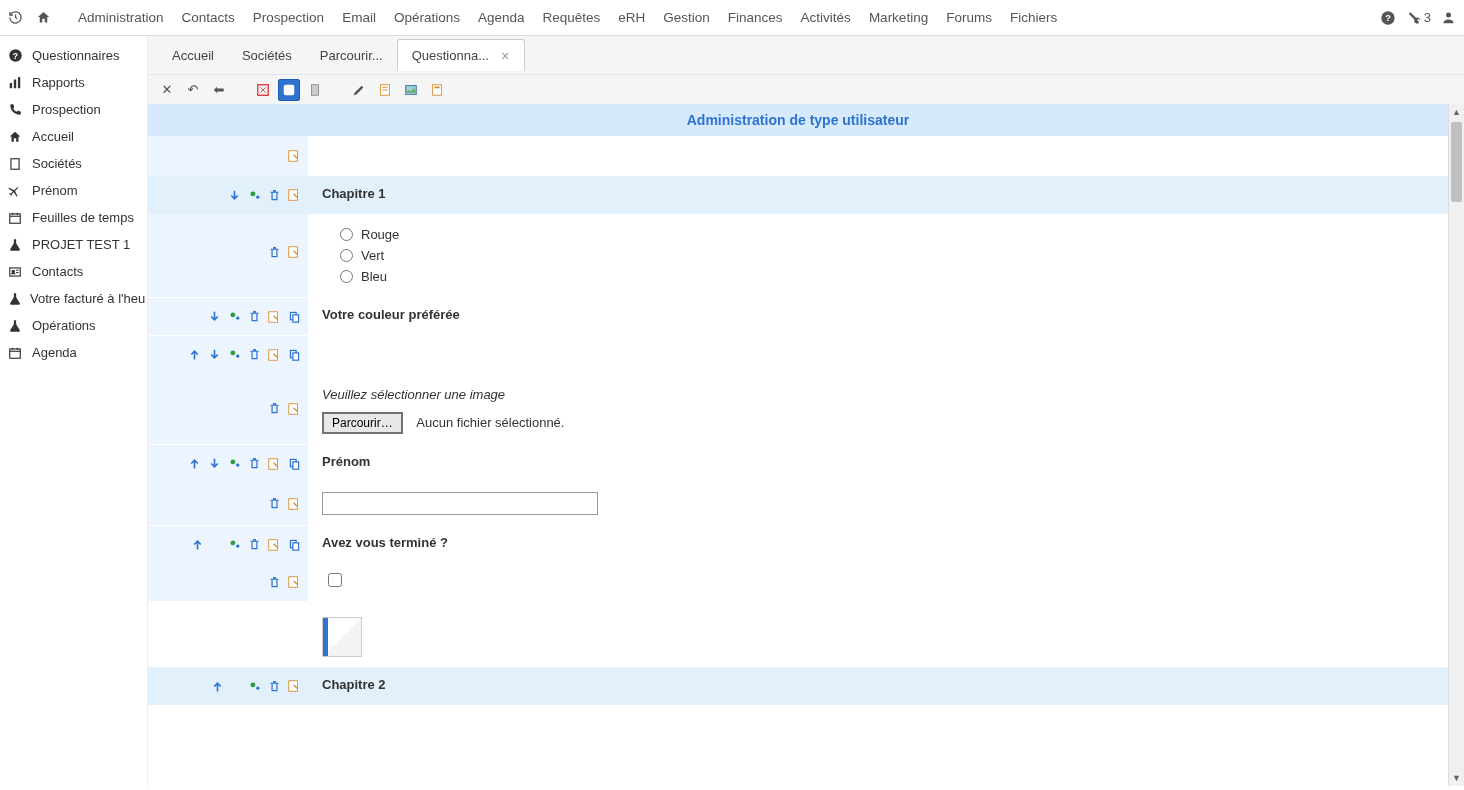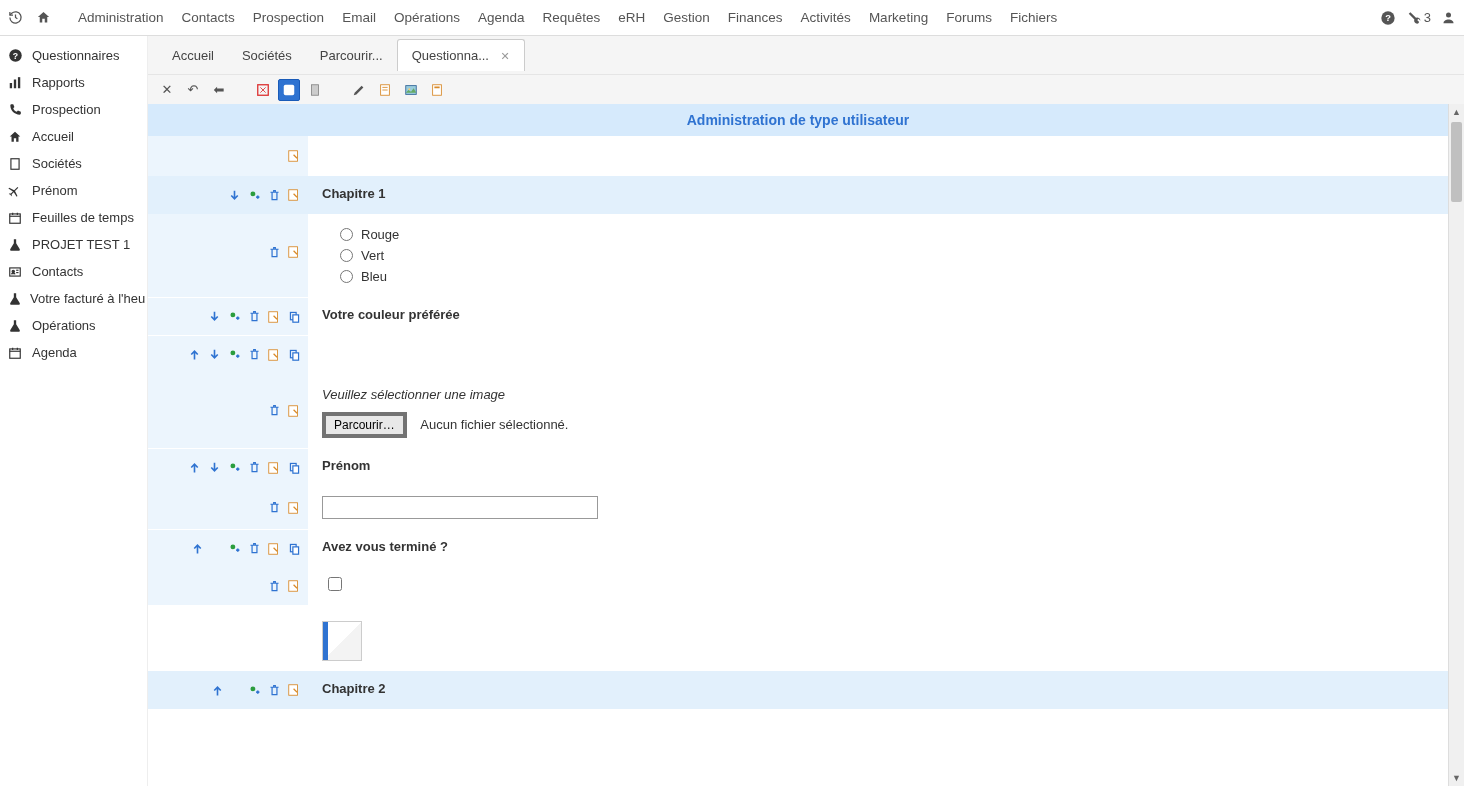--- a/index.html
+++ b/index.html
@@ -57,21 +57,21 @@
 
 .ic-mini { width:16px; height:16px; display:inline-flex; align-items:center; justify-content:center; font-size:12px; cursor:pointer; }
 .ic-blue { color:#2f73d1; }
 .ic-orange { color:#d88a2a; }
 .ic-green { color:#2a9d3e; }
 
 .radio-row { display:flex; align-items:center; gap:8px; padding: 3px 0 3px 18px; }
 .radio-row input { margin:0; }
 
 .italic-hint { font-style: italic; padding: 4px 0 10px 0; }
-.filebtn { background: #e8e8e8; border:4px solid #737373; padding: 2px 8px; font-size:12px; cursor:pointer; }
+.filebtn { background: #e8e8e8; border:2px solid #737373; padding: 2px 8px; font-size:12px; cursor:pointer; }
 .filestatus { margin-left: 10px; color:#333; }
 
 input.textin { width: 276px; border:1px solid #999; padding: 3px 4px; font-size:13px; }
 input.cb { width:14px; height:14px; margin-left: 6px; }
 
 .placeholder-img { width:40px; height:40px; border:1px solid #ccc; position:relative; margin-top:6px; background:linear-gradient(135deg, #fff 50%, #f3f3f3 50%); }
 .placeholder-img:before { content:''; position:absolute; left:0; top:0; bottom:0; width:5px; background:#2f73d1; }
 
 svg { display:block; }
 </style>

